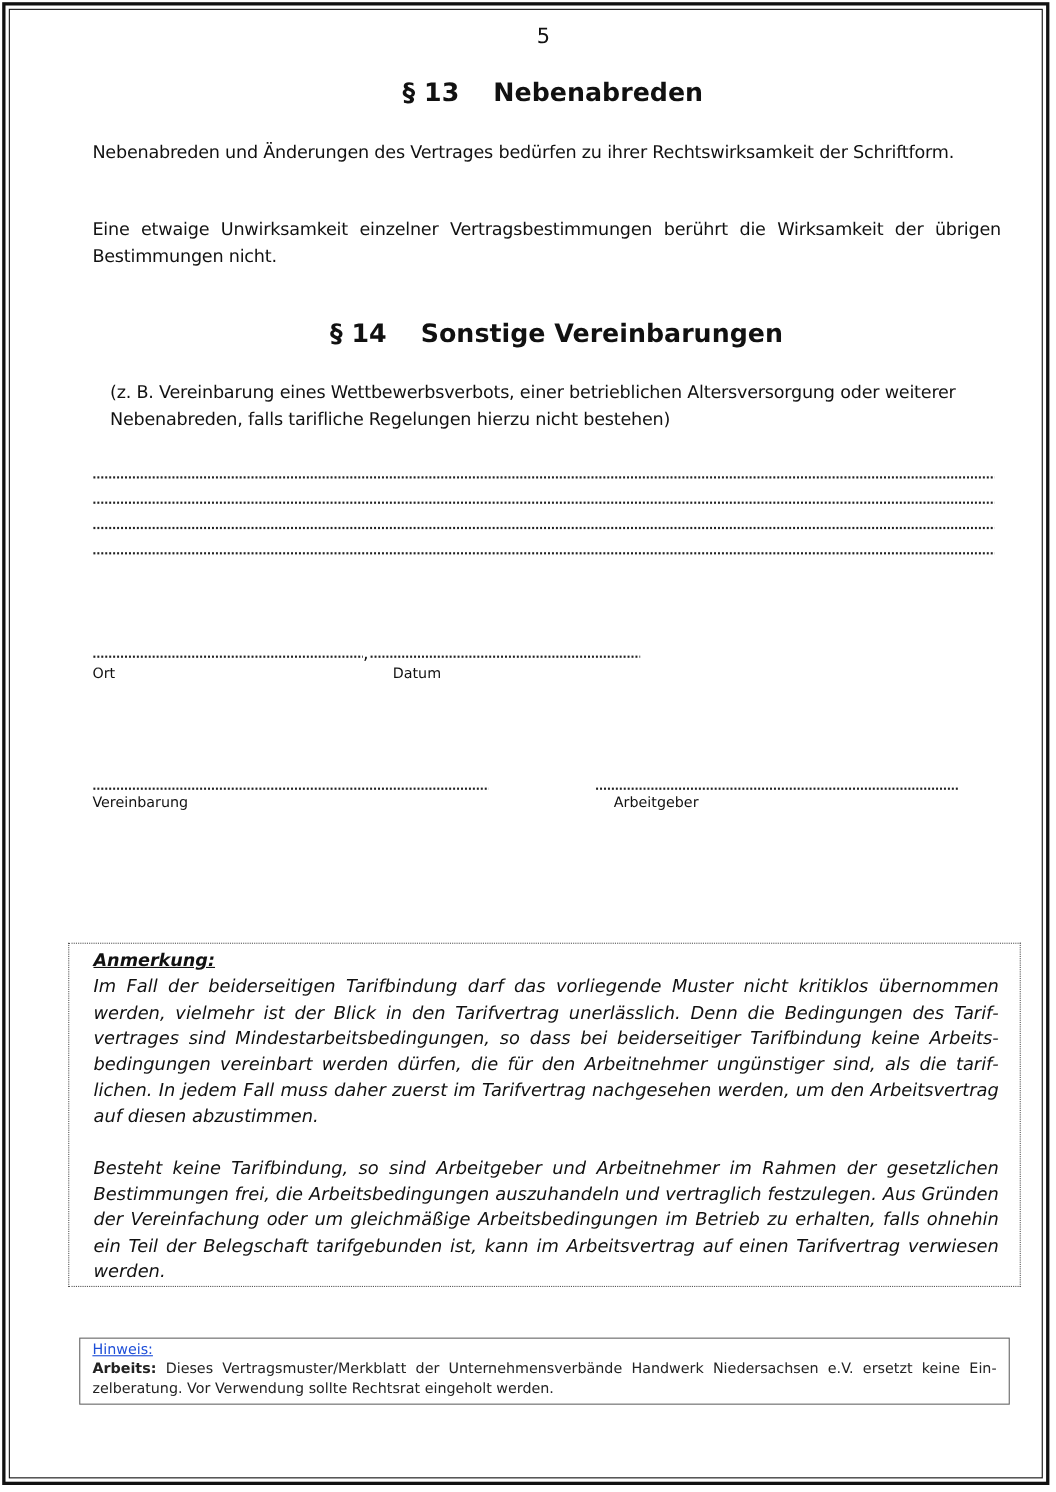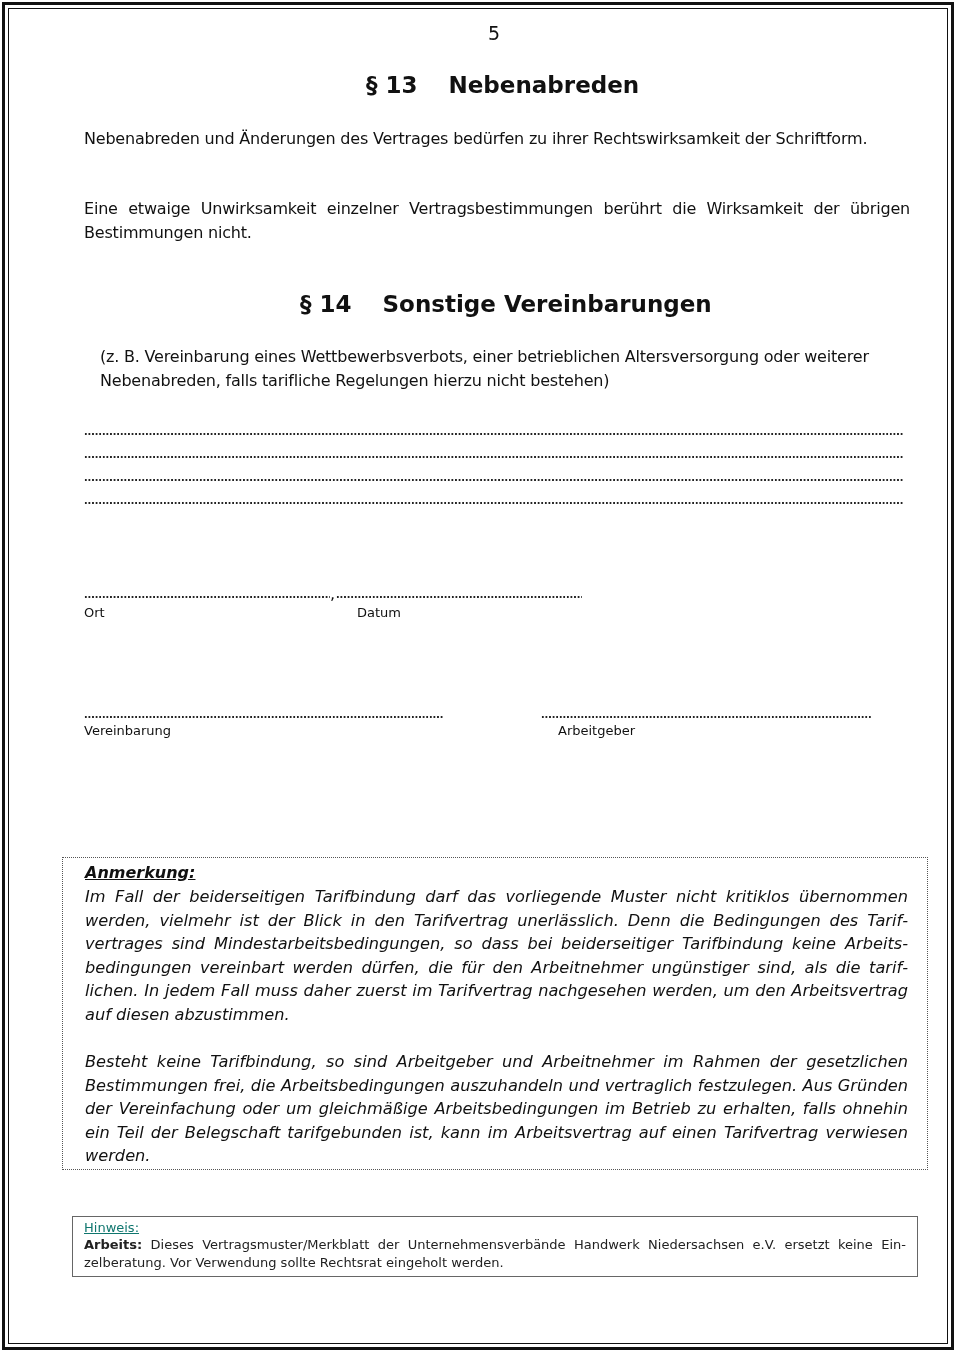--- a/index.html
+++ b/index.html
@@ -39,21 +39,21 @@
     .note-box { left: 62px; top: 857px; width: 866px; height: 313px;
       border: 1.5px dotted #555; box-sizing: border-box; }
     .note-title { left: 85px; top: 863px; font-size: 16px; font-weight: bold; font-style: italic;
       text-decoration: underline; text-align: right; }
     .note-para { left: 85px; width: 823px; font-size: 16.2px; line-height: 23.5px;
       font-style: italic; text-align: justify; }
     .np1 { top: 885px; }
     .np2 { top: 1050px; }
     .hint-box { left: 72px; top: 1216px; width: 846px; height: 61px;
       border: 1.5px solid #666; box-sizing: border-box; }
-    .hint-title { left: 84px; top: 1220px; font-size: 13px; text-decoration: underline; color: #0f766e; }
+    .hint-title { left: 84px; top: 1220px; font-size: 13px; text-decoration: underline; color: #1d4ed8; }
     .hint-text { left: 84px; top: 1236px; width: 822px; font-size: 13px; line-height: 18px;
       text-align: justify; color: #222; }
     .hint-text b { font-weight: bold; }
   </style>
 </head>
 <body>
 
 <div class="frame-outer"></div>
 <div class="frame-inner"></div>
 

